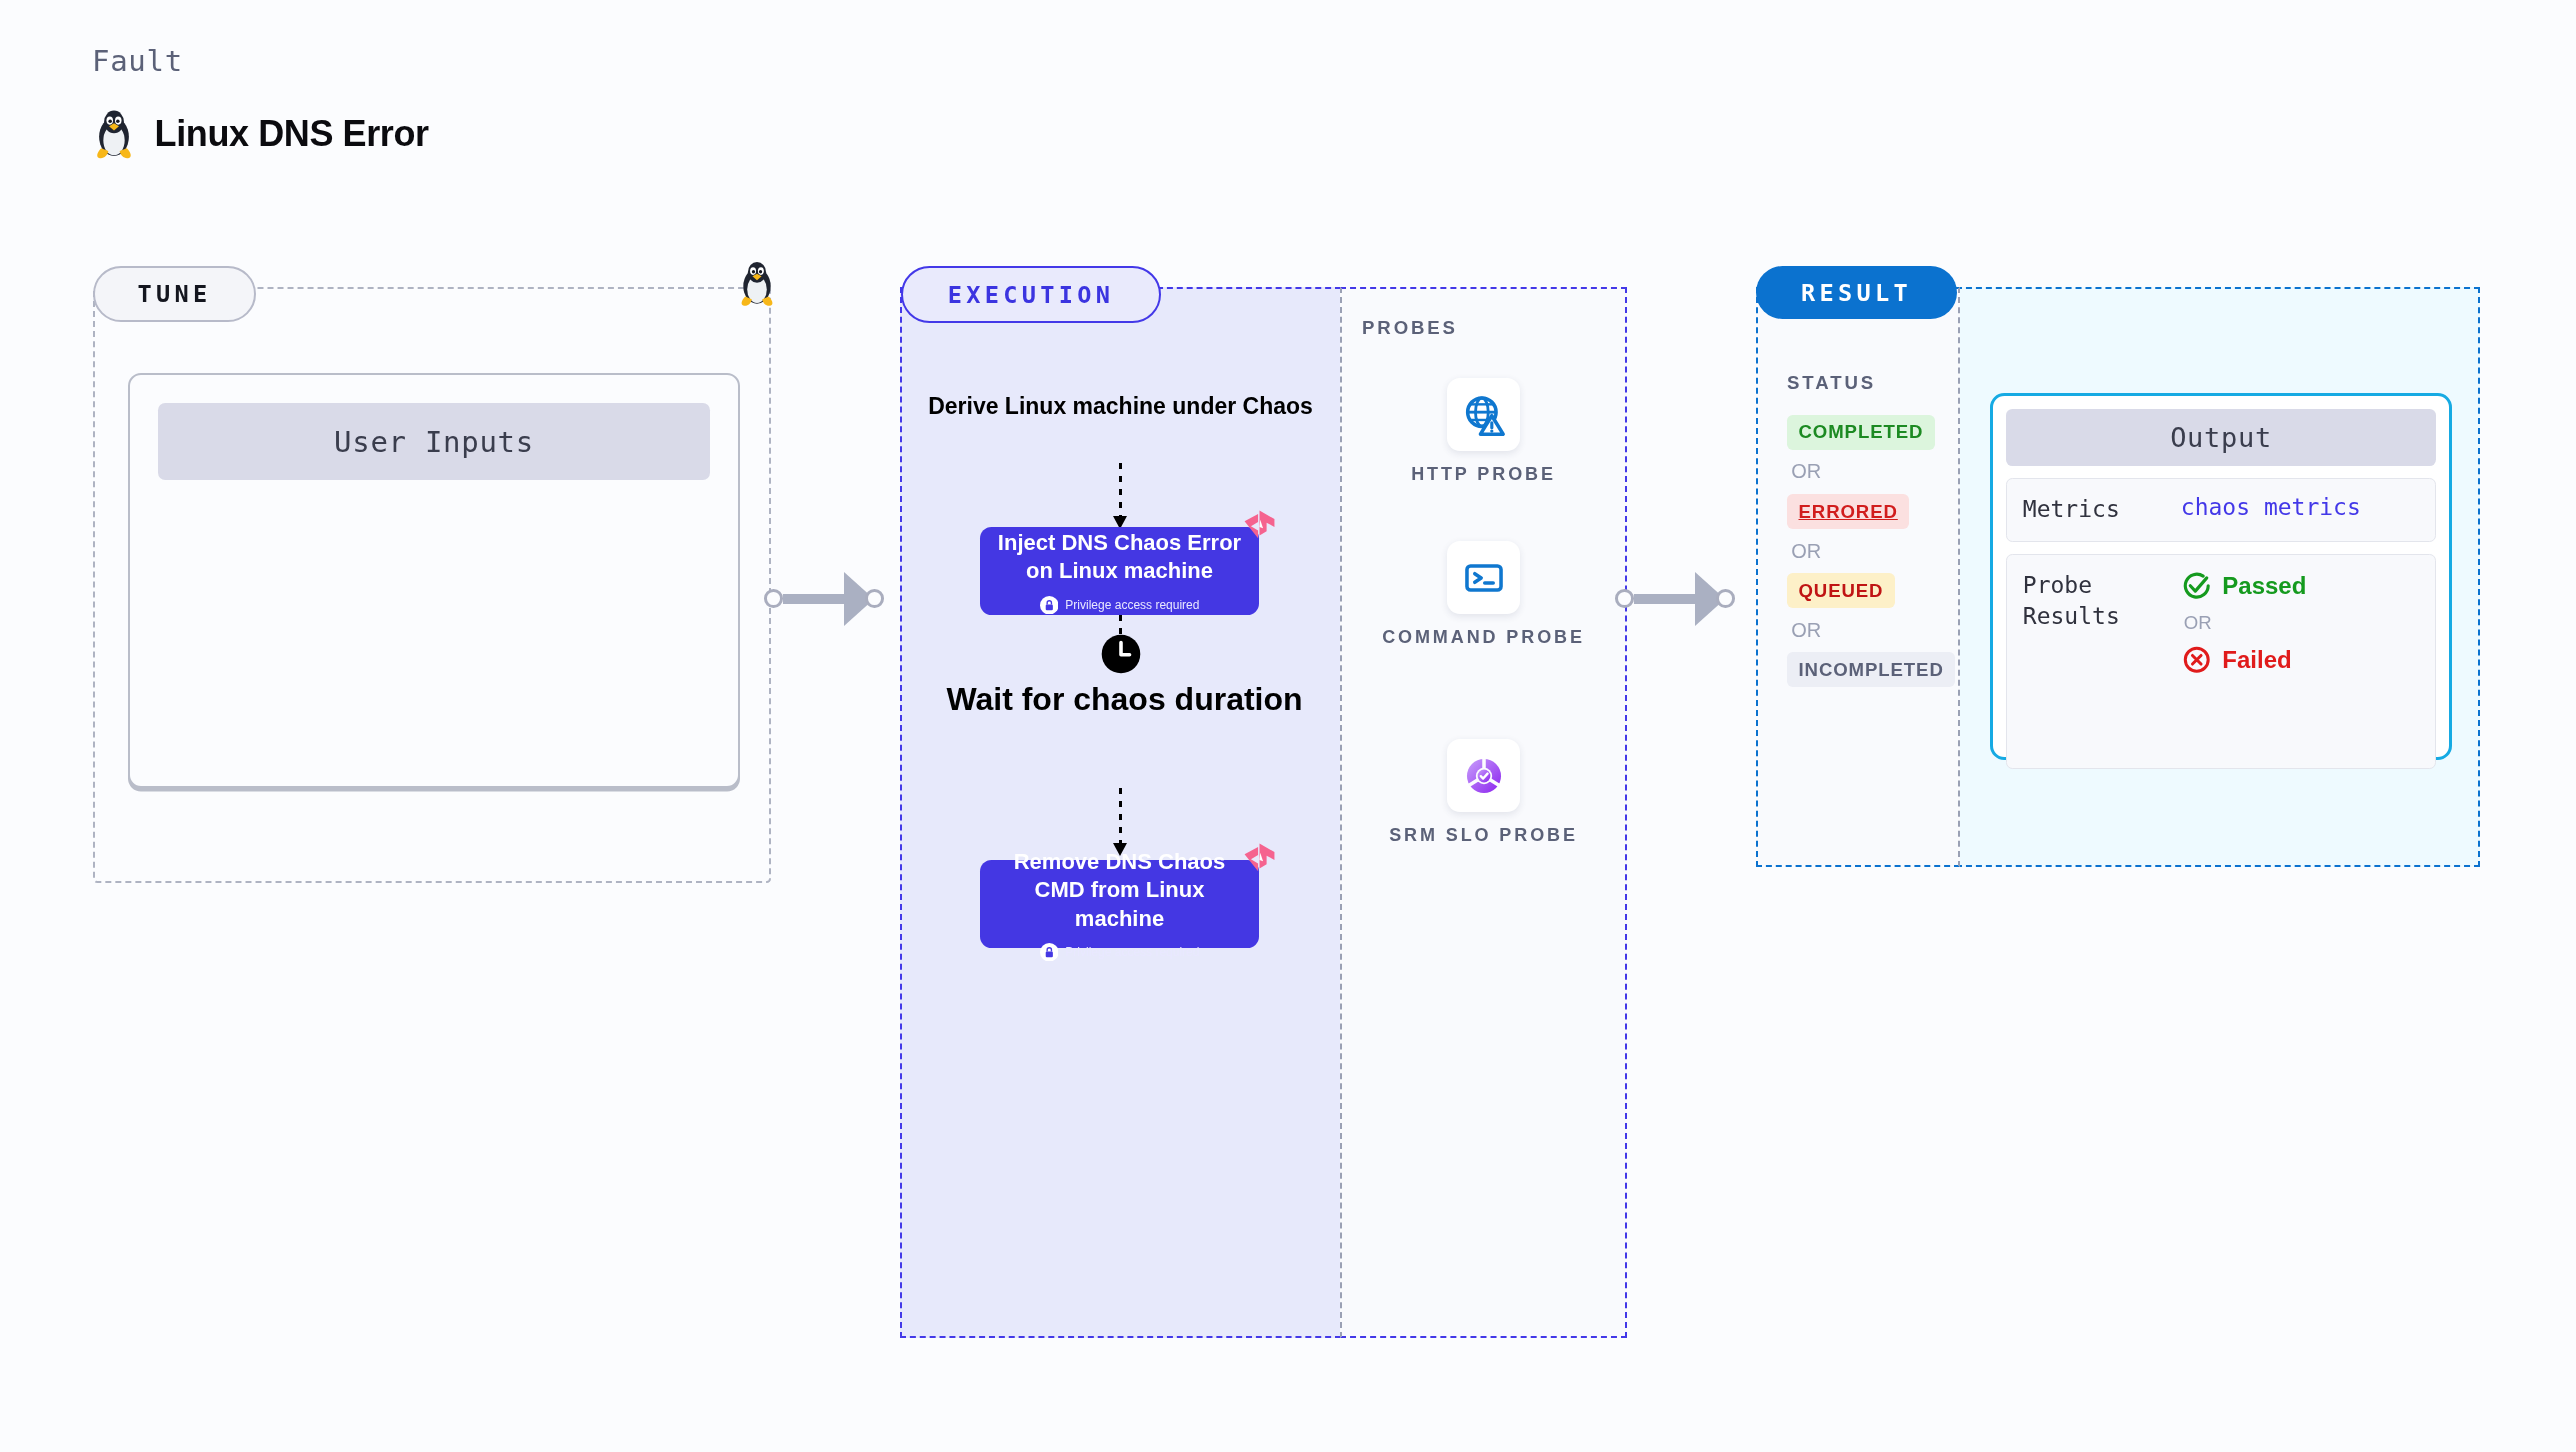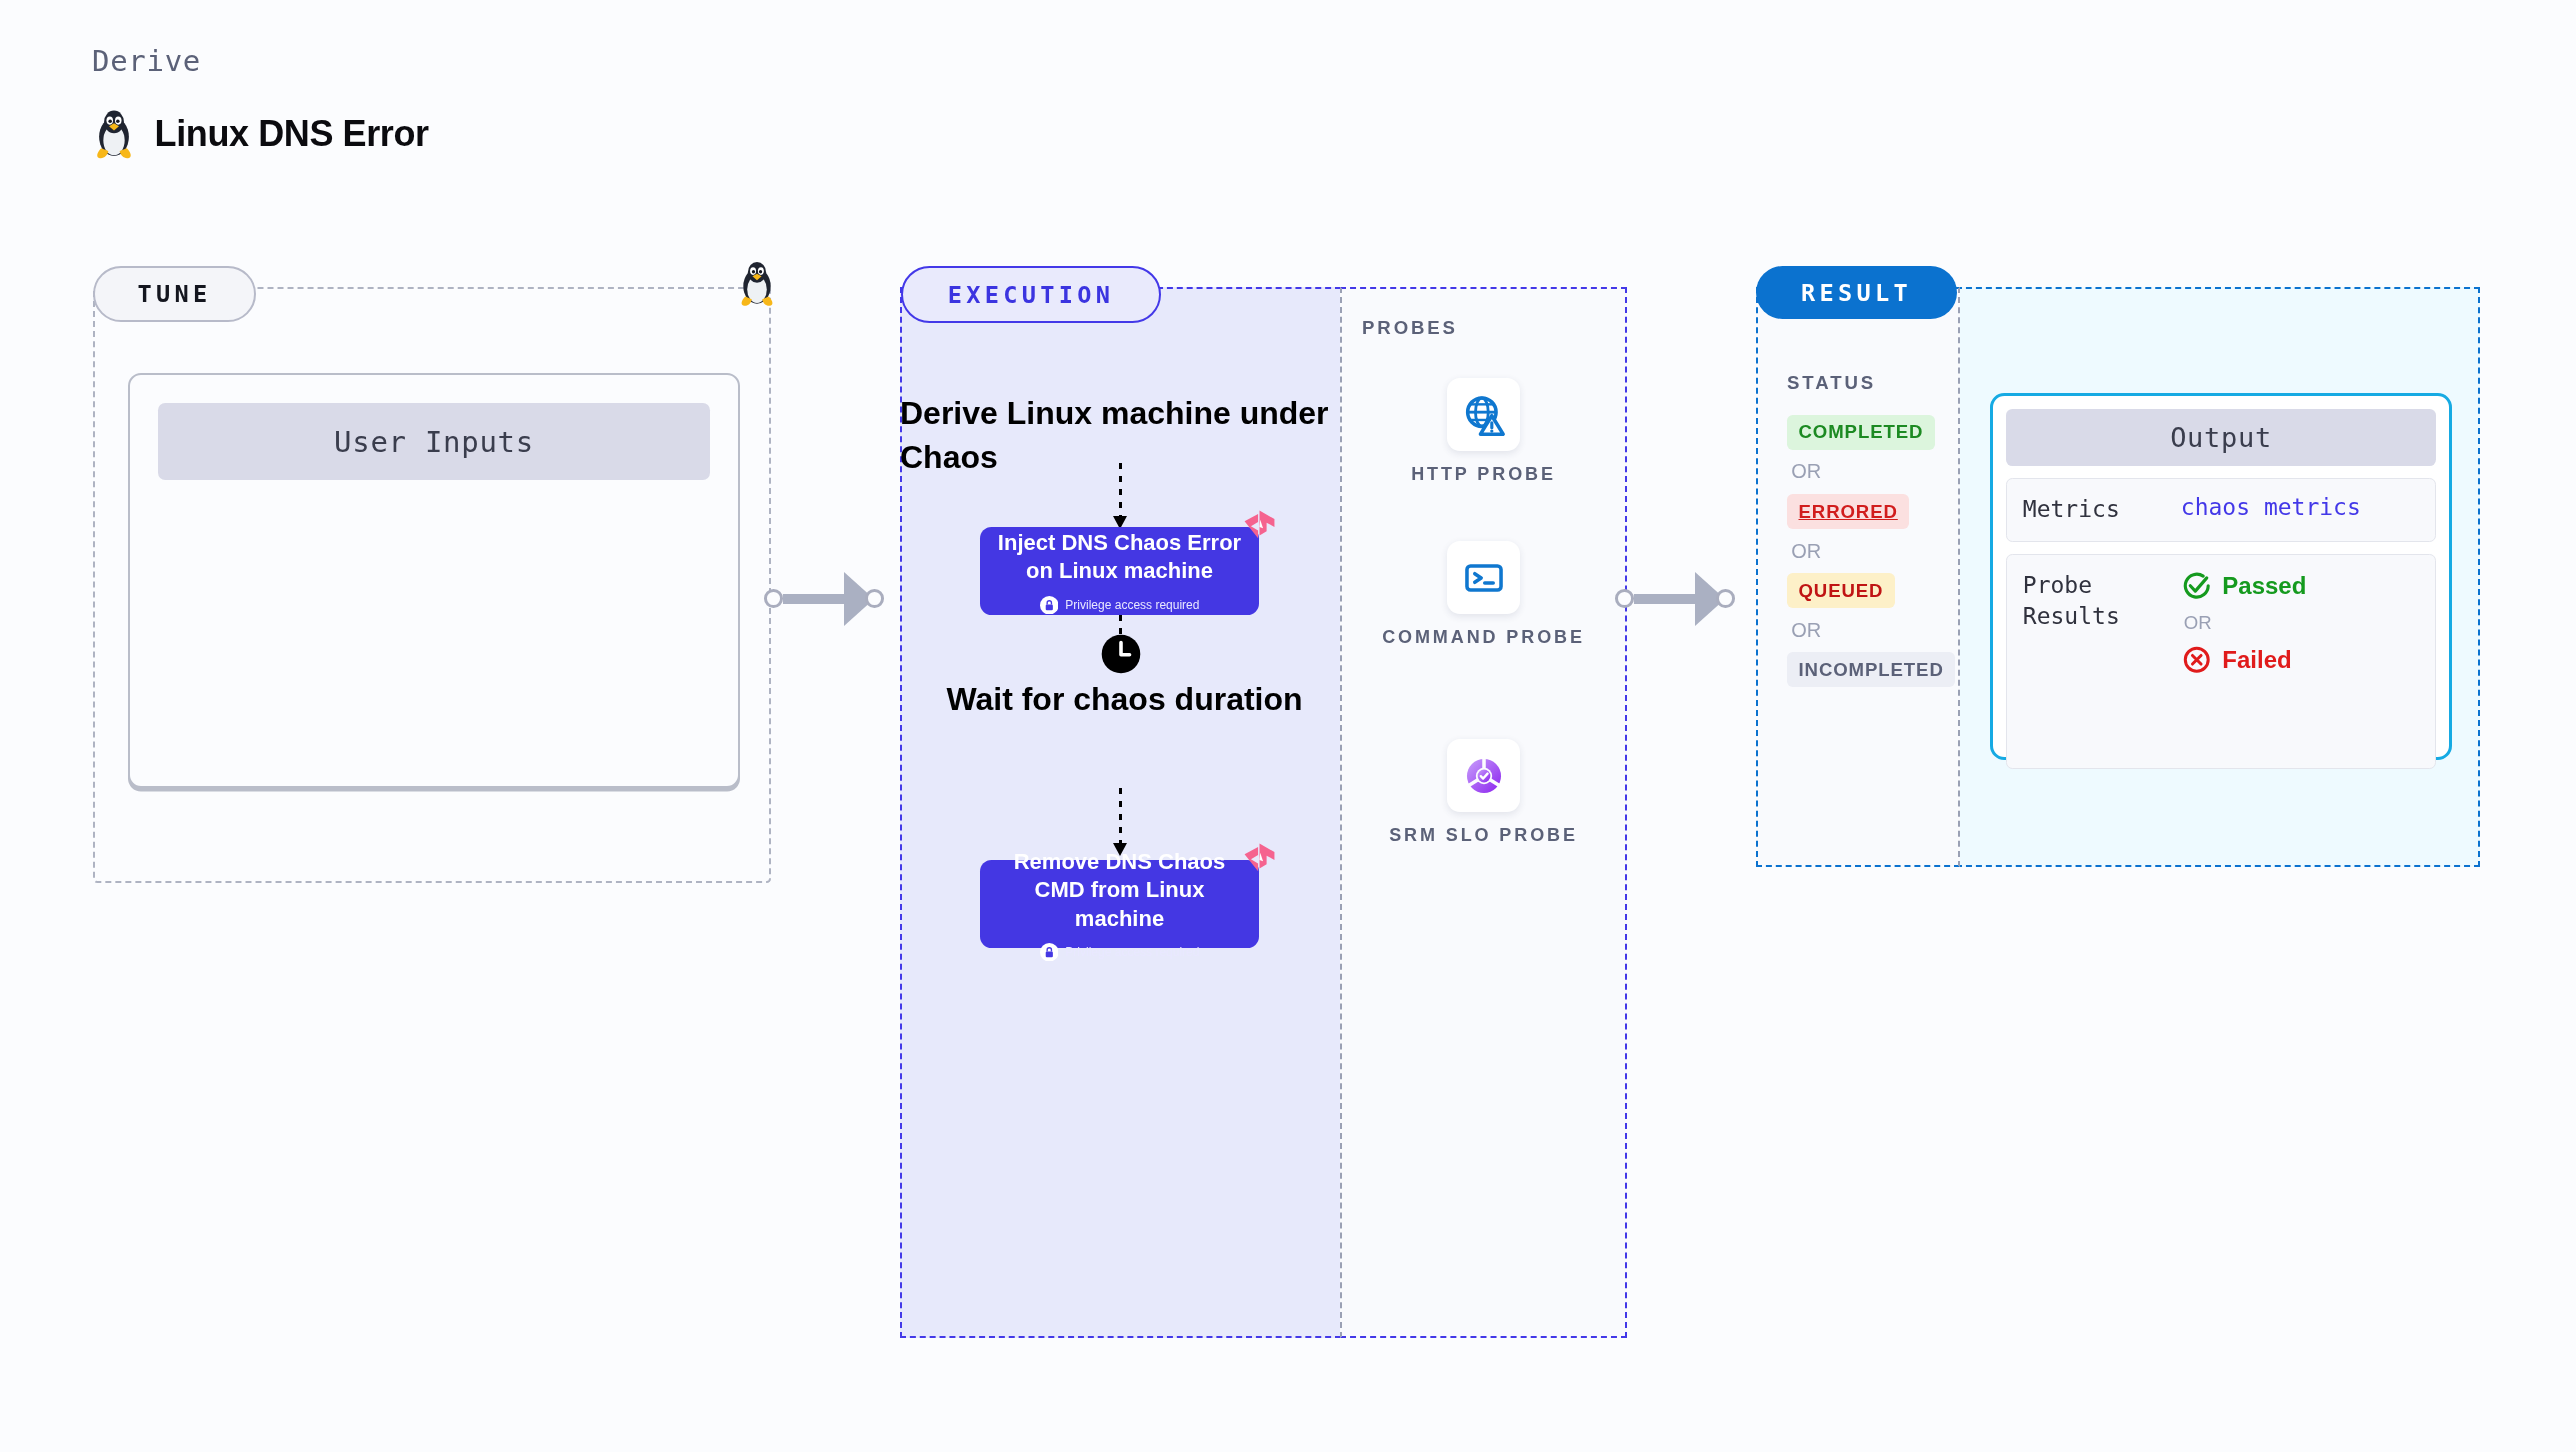--- a/index.html
+++ b/index.html
@@ -75,22 +75,22 @@
     border-top:27px solid transparent;border-bottom:27px solid transparent;flex:none;
     margin-left:-1.4px;}
   #conn1{left:764px;top:577px;}
   #conn1 .bar{width:63px;}
   #conn2{left:1615px;top:577px;}
   #conn2 .bar{width:63px;}
 
   
   #exec-content{position:absolute;left:900px;top:287px;width:441px;height:1051px;
     z-index:4;}
-  #derive-text{position:absolute;left:0;top:104px;width:441px;
-    font-size:32px;font-weight:bold;color:#000;line-height:1.38;}
+  #derive-text{position:absolute;left:0;top:104px;width:441px;text-align:center;
+    font-size:23px;font-weight:bold;color:#000;line-height:1.38;}
   .vdash{position:absolute;left:219px;width:2.9px;
     background-image:linear-gradient(to bottom,#000 0 5.7px,transparent 5.7px 13px);
     background-size:2.9px 13px;}
   .arrowhead{position:absolute;left:213px;width:0;height:0;
     border-left:7.9px solid transparent;border-right:7.9px solid transparent;
     border-top:13.6px solid #000;}
 
   .exec-box{position:absolute;left:80px;width:279px;border-radius:11.5px;
     background:#4437e3;color:#fff;box-sizing:border-box;
     display:flex;flex-direction:column;align-items:center;justify-content:center;
@@ -150,21 +150,21 @@
   .res-line{display:flex;align-items:center;gap:10px;}
   .res-line .rtxt{font-size:24px;font-weight:bold;}
   .res-pass .rtxt{color:#159a1e;}
   .res-fail .rtxt{color:#e01b1b;}
   #probe-results-stack .or-text{margin:10px 0 10px 2.9px;font-size:18.6px;}
 </style>
 </head>
 <body>
 
 <div id="header">
-  <div id="fault-label">Derive</div>
+  <div id="fault-label">Fault</div>
   <div id="title-row">
     <span>
       <svg class="tux" width="44" height="52" viewBox="0 0 62 72">
         <ellipse cx="31" cy="40" rx="21" ry="27" fill="#1f2430"></ellipse>
         <ellipse cx="31" cy="45" rx="15" ry="21" fill="#eef1f4"></ellipse>
         <ellipse cx="31" cy="19" rx="14" ry="16" fill="#1f2430"></ellipse>
         <ellipse cx="25" cy="17" rx="4.6" ry="5.8" fill="#fff"></ellipse>
         <ellipse cx="37" cy="17" rx="4.6" ry="5.8" fill="#fff"></ellipse>
         <circle cx="25.6" cy="18" r="2.5" fill="#14161f"></circle>
         <circle cx="36.4" cy="18" r="2.5" fill="#14161f"></circle>

